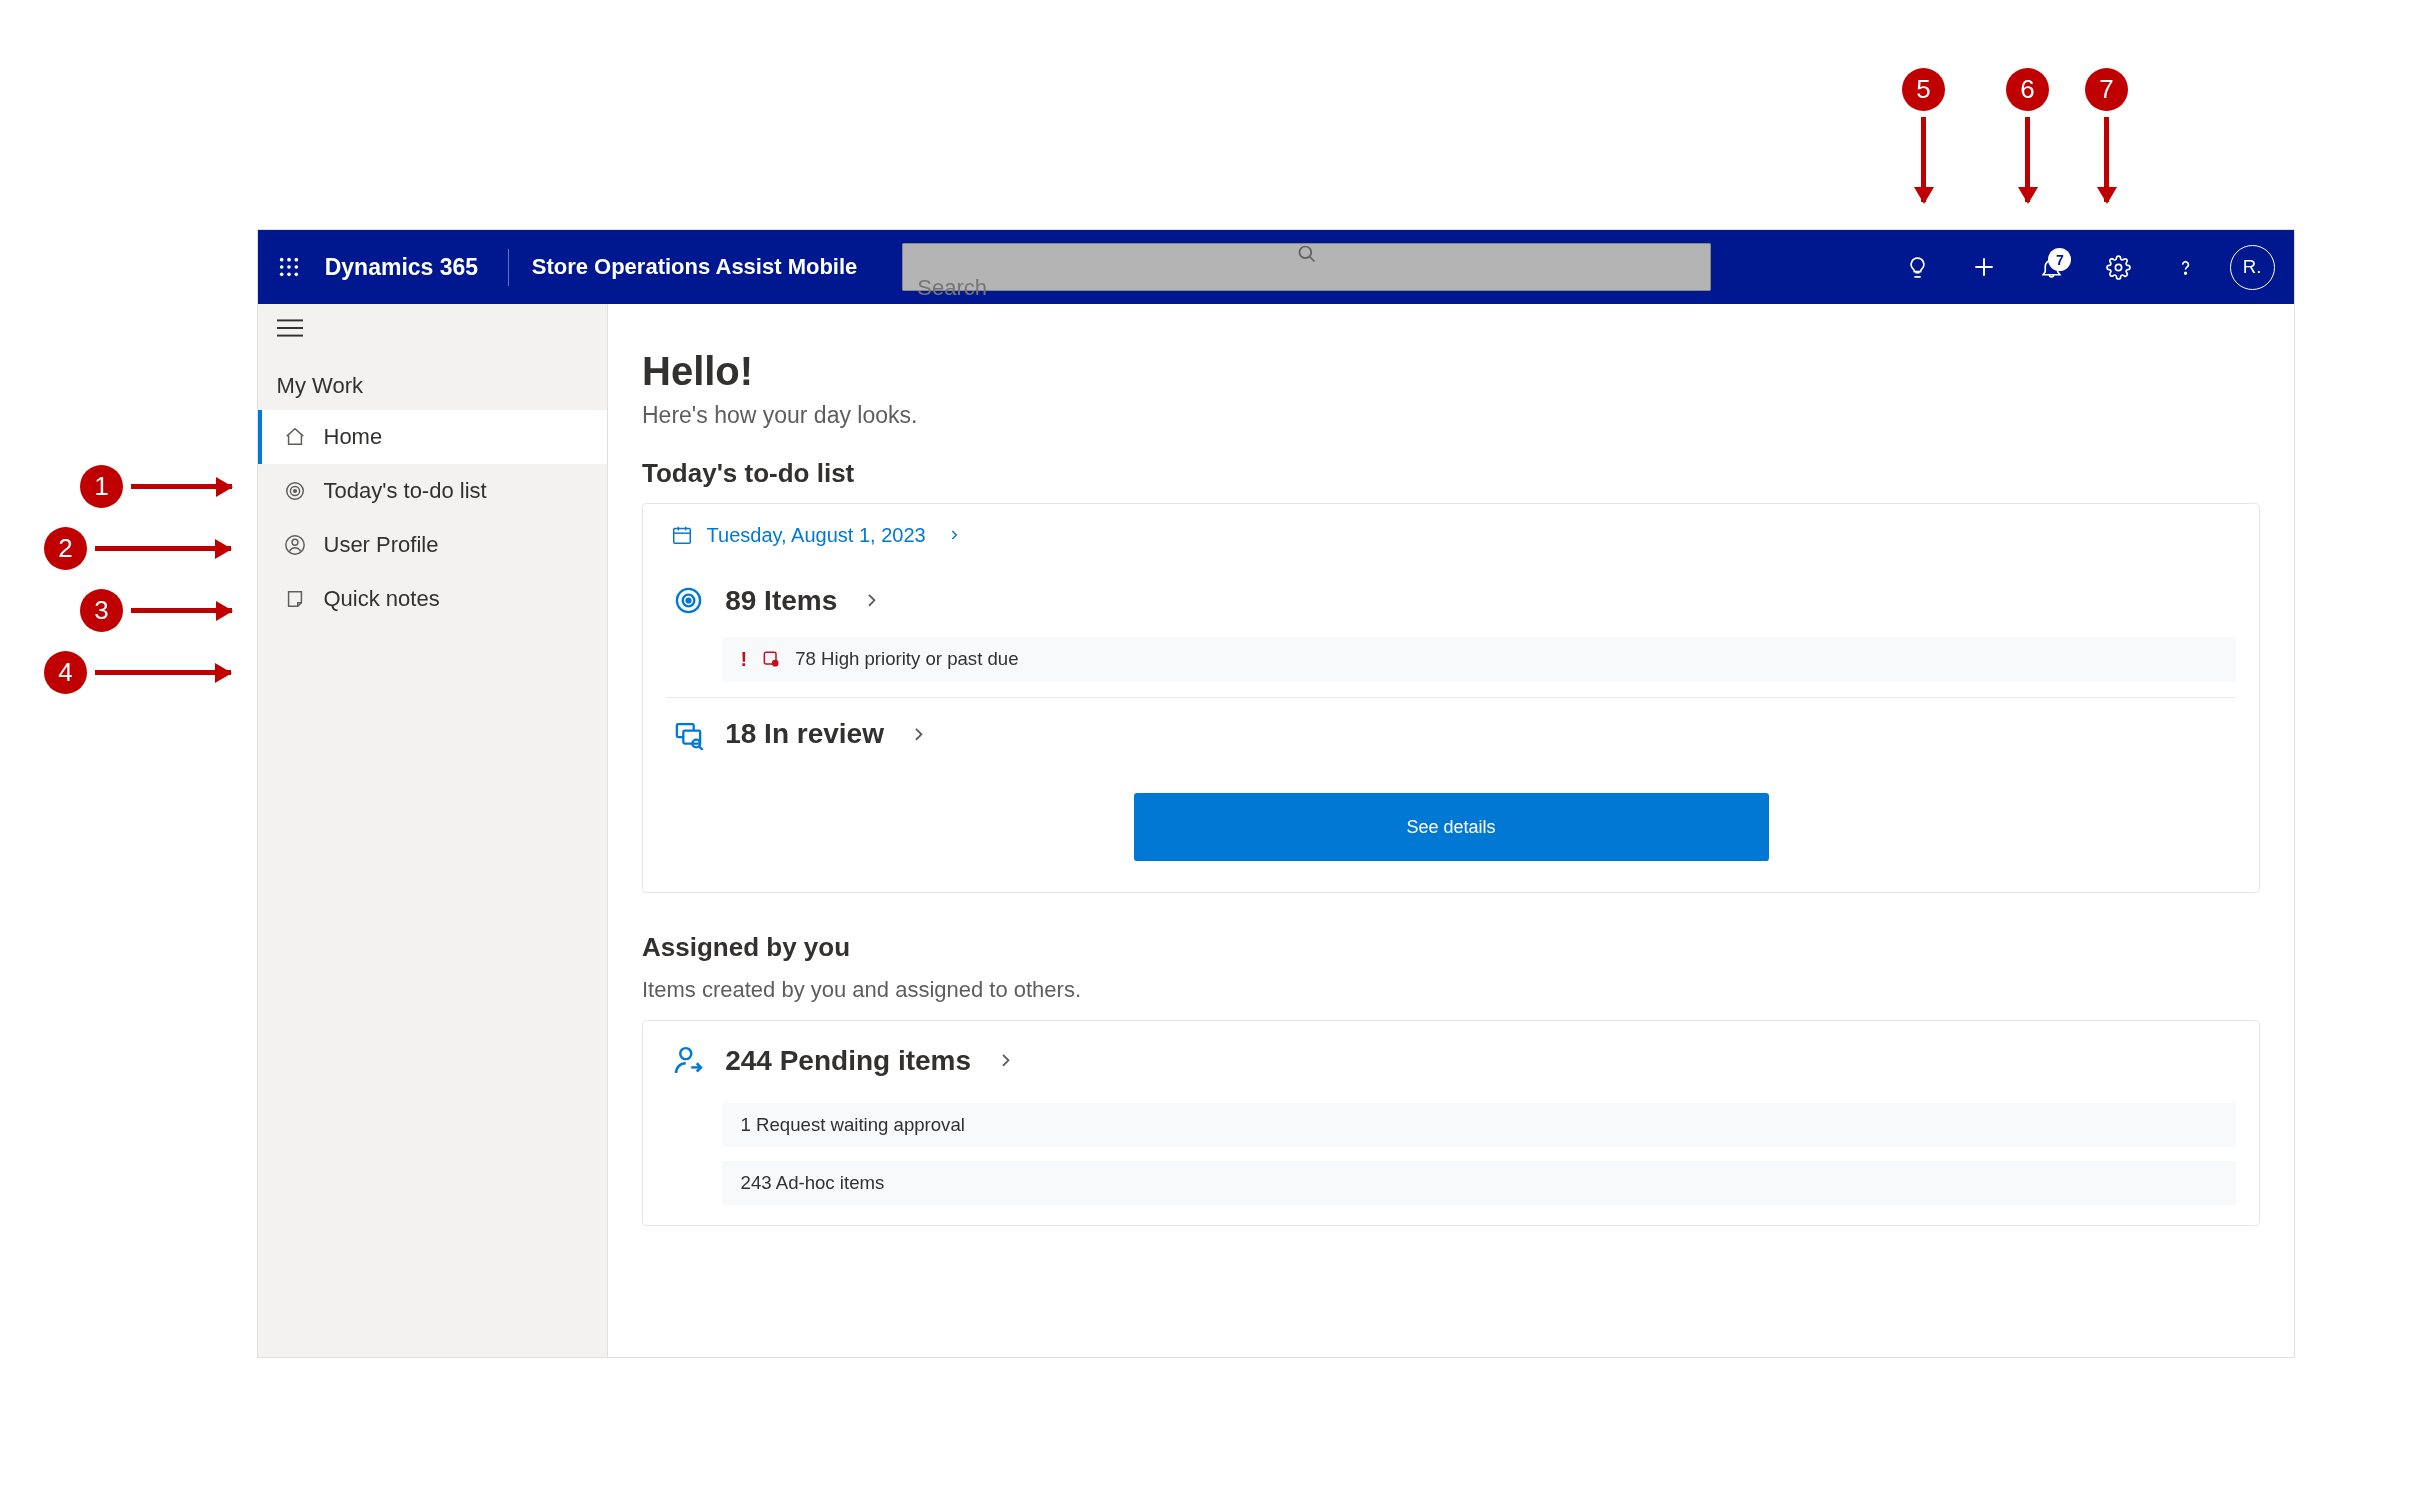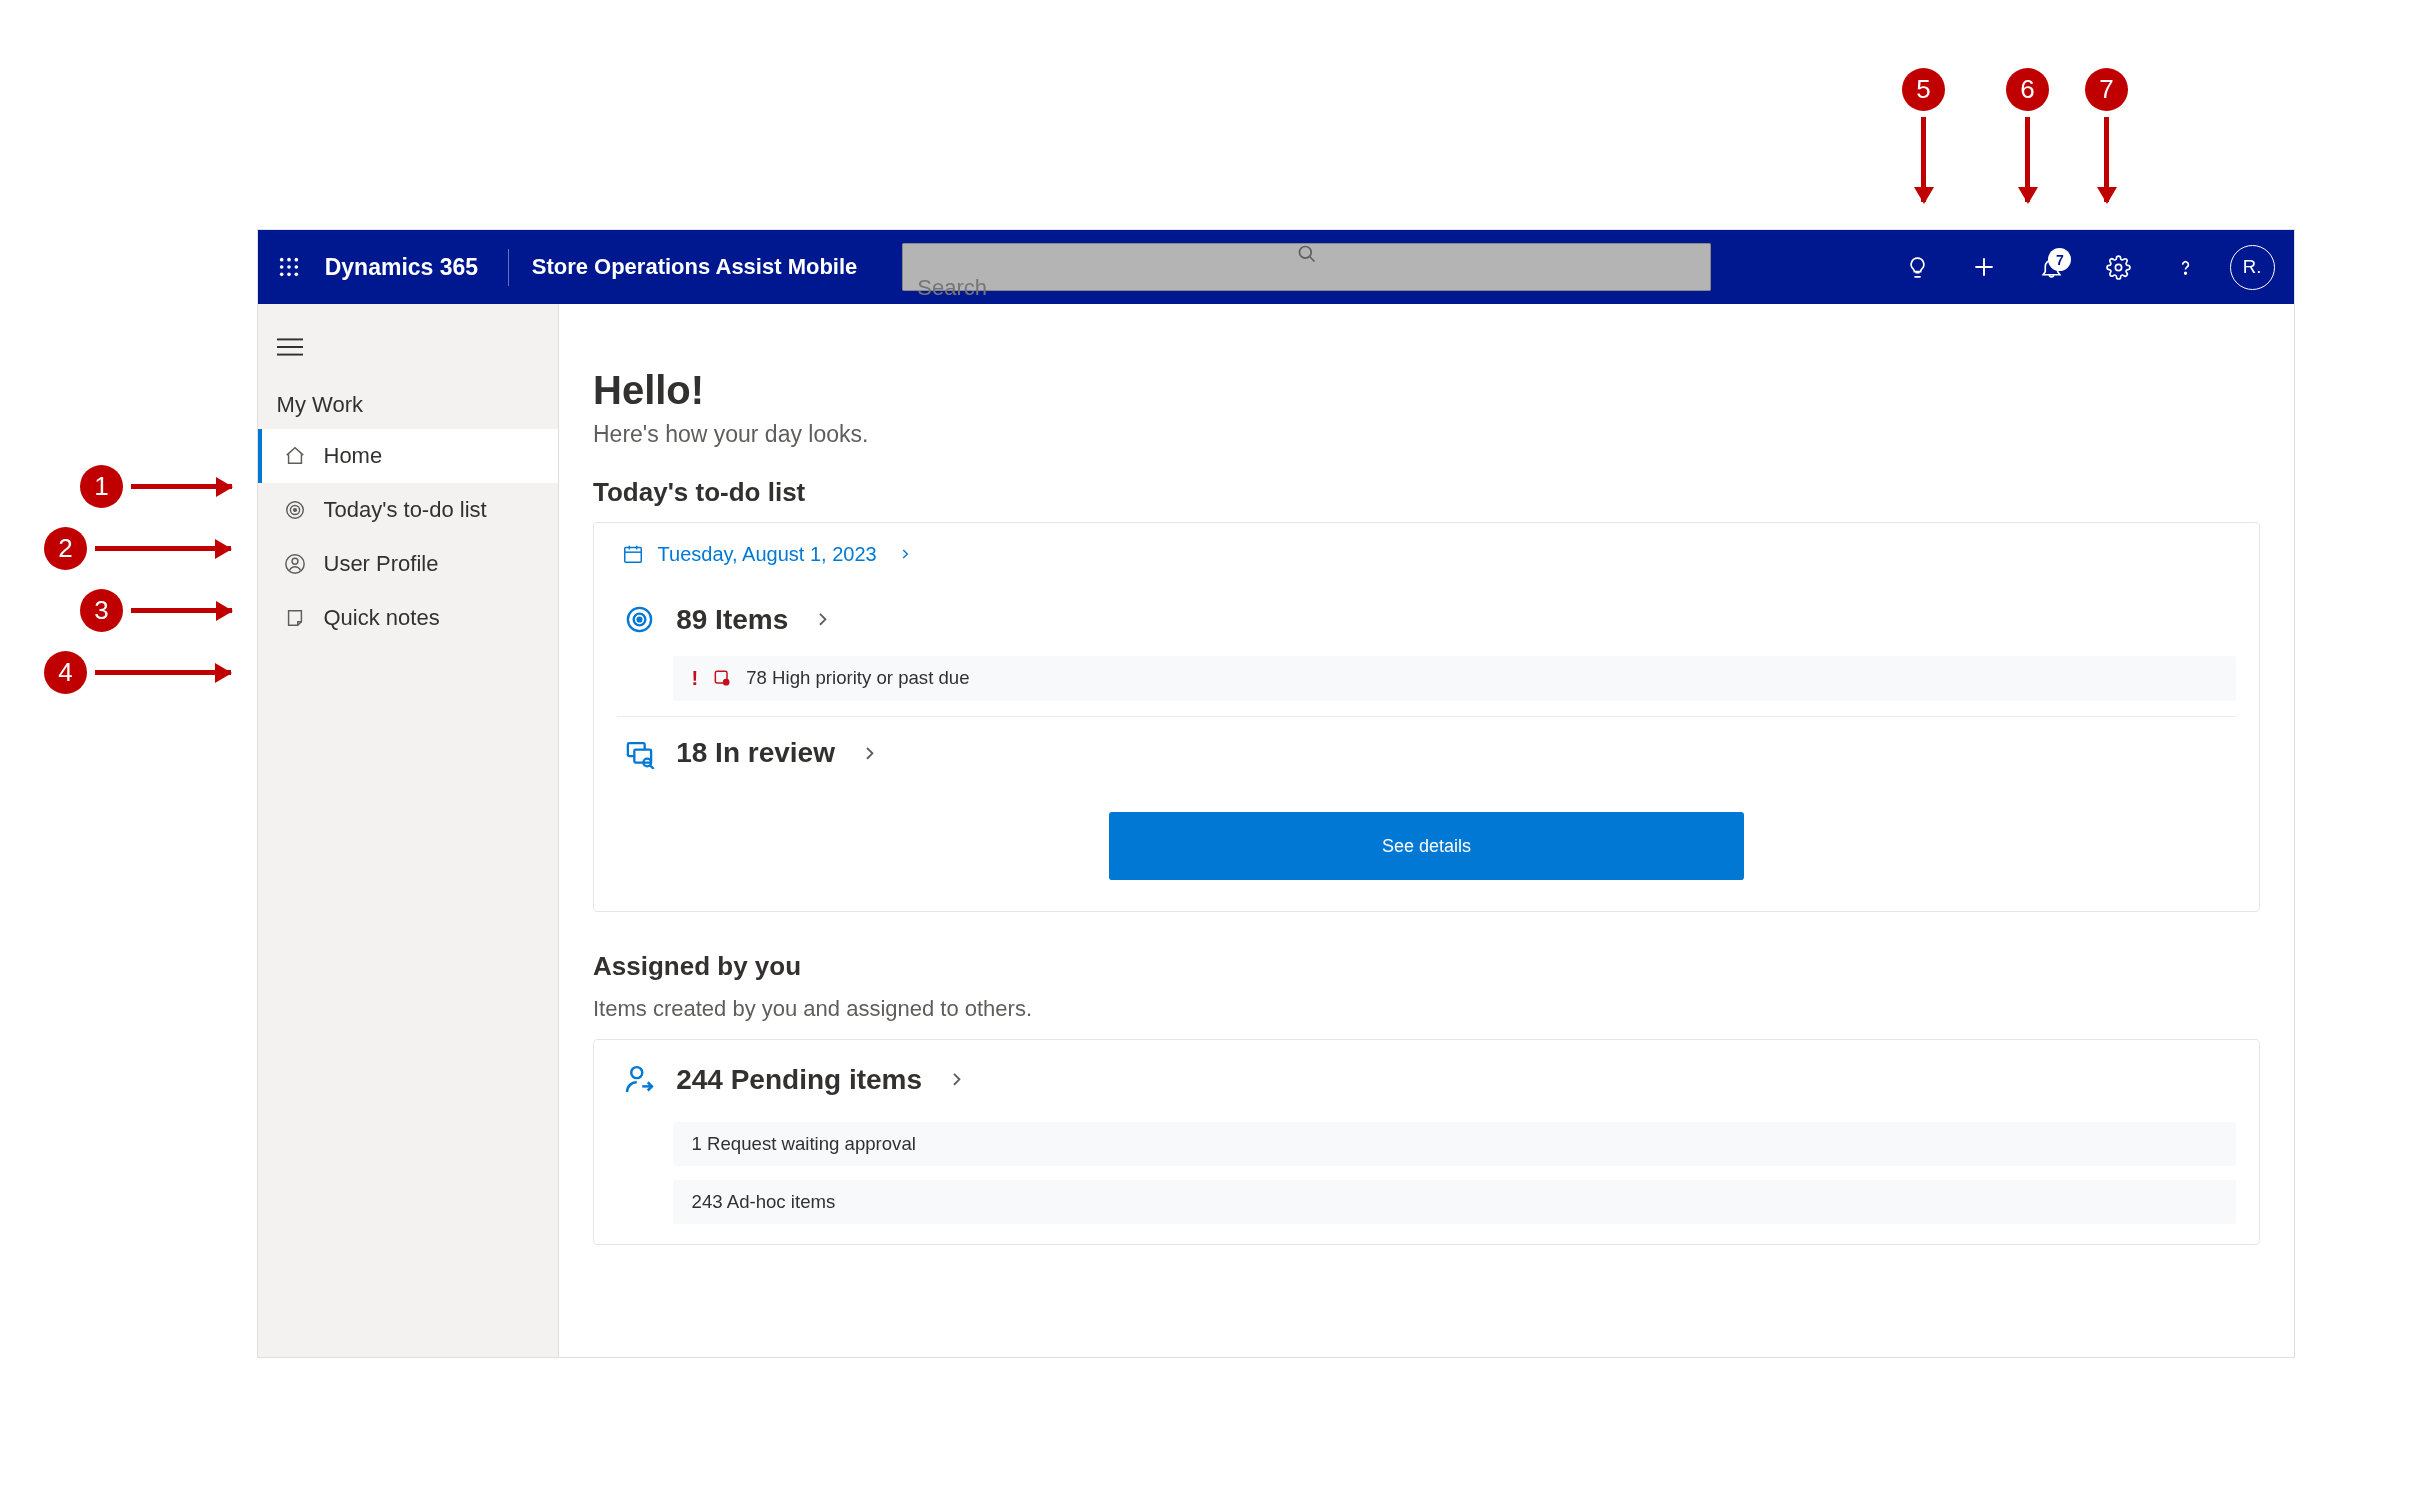--- a/index.html
+++ b/index.html
@@ -130,39 +130,39 @@
     width: 45px; height:45px; border:1.5px solid #fff; border-radius:50%;
     display:flex; align-items:center; justify-content:center;
     font-size:18.6px; font-weight:400;
   }
 
   
   .body { display:flex; height: calc(100% - 74px); }
 
   
   .sidebar {
-    width: 301px;
+    width: 350px;
     background: #f3f2f1;
     border-right: 0.8px solid #e1dfdd;
-    padding-top: 21px;
+    padding-top: 2px;
   }
   .hamburger { padding: 12.4px 18.6px; cursor:pointer; }
   .nav-section-label { padding: 22px 18.6px 11px; font-size: 22px; color:#323130; }
   .nav-item {
     display:flex; align-items:center; gap:15.5px;
     padding: 14px 20px; font-size:22px; color:#323130;
     border-left: 4.6px solid transparent;
     cursor:pointer;
   }
   .nav-item.active { background:#fff; border-left-color:#0078d4; }
   .nav-item .nav-icon { width:26px; display:flex; justify-content:center; color:#605e5c; }
 
   
   .main {
-    flex:1; background:#fff; padding: 24px 34px; overflow:auto;margin-top:40px;
+    flex:1; background:#fff; padding: 45px 34px; overflow:auto;
   }
   .greeting { font-size: 40px; font-weight:700; margin-bottom:7.7px; }
   .sub { font-size: 23px; color:#605e5c; margin-bottom: 29px; }
   .sect { font-size: 26px; font-weight:700; margin-bottom: 14px; }
 
   .card {
     border:0.8px solid #e5e5e5; border-radius:4.6px; padding: 20px 23px 31px;
     margin-bottom: 39px;
   }
   .date-row { display:flex; align-items:center; gap:14px; color:#0078d4; font-size:20px; padding:0 4.6px 17px; border-bottom:0.8px solid transparent; cursor:pointer;}

